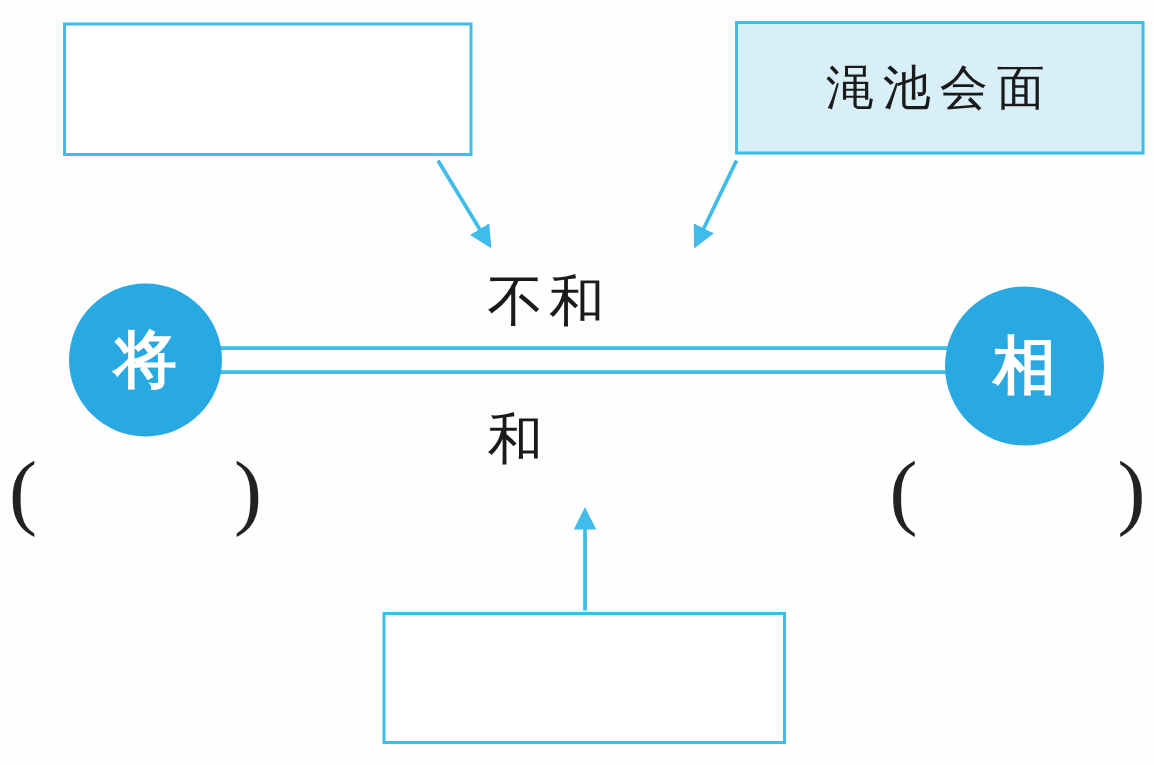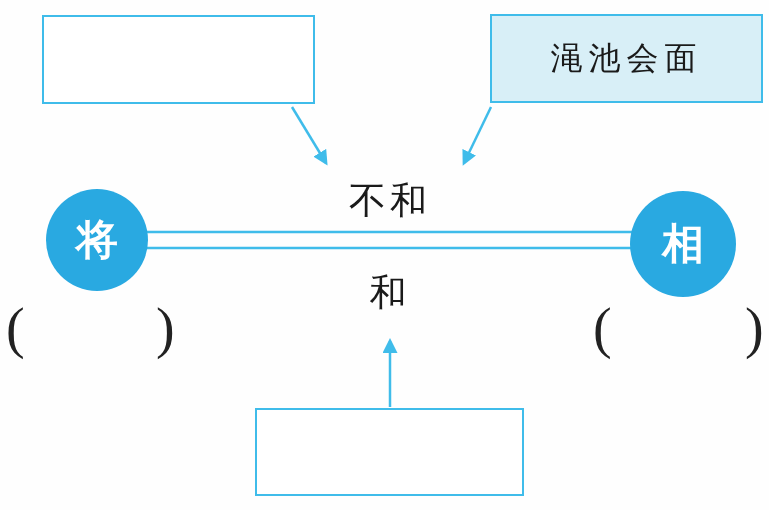--- a/index.html
+++ b/index.html
@@ -39,21 +39,21 @@
     border-radius:50%;
     background:var(--node-fill);
     color:#ffffff;
     display:flex;align-items:center;justify-content:center;
     font-size:42px;font-weight:600;
   }
   .node.left{left:46px;top:189px;width:102px;height:102px;}
   .node.right{left:630px;top:191px;width:106px;height:106px;}
   .relation-label{
     position:absolute;z-index:2;
-    width:130px;text-align:center;
+    width:130px;text-align:left;
     color:var(--text);
     font-size:37px;letter-spacing:4px;font-family:Liberation Serif, serif;
   }
   .relation-label.top{left:325px;top:176px;}
   .relation-label.bottom{left:325px;top:268px;}
   .paren{
     position:absolute;z-index:2;
     font-size:56px;line-height:1;
     color:#222222;
     font-family:"Liberation Serif","DejaVu Serif",serif;

